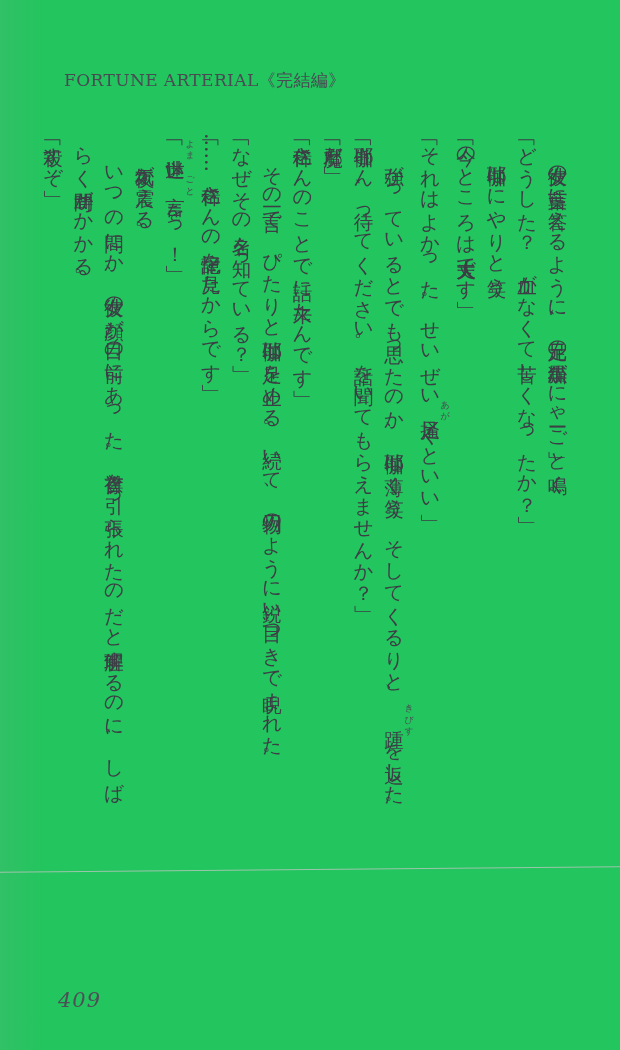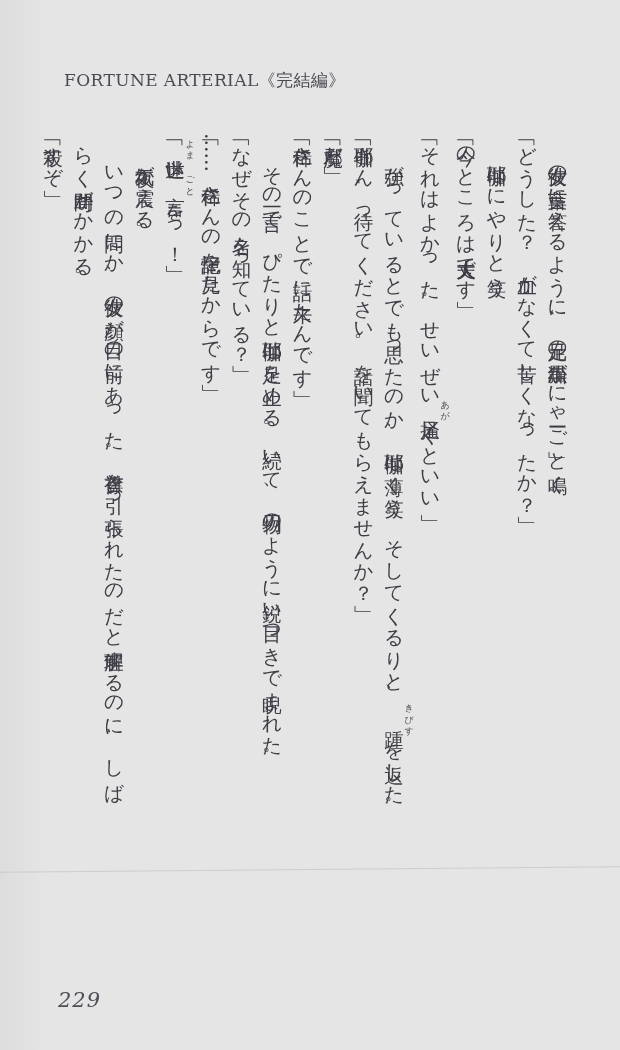--- a/index.html
+++ b/index.html
@@ -74,21 +74,21 @@
     left: 58px;
     font-size: 21px;
     font-style: italic;
     color: #4e4e57;
     letter-spacing: 1px;
   }
 </style>
 </head>
 <body>
 
-<div class="page" style="background: #e5e5e5;">
+<div class="page" style="background: #22c55e;">
 
   <div class="running-head" style="color: rgb(74, 74, 83);">FORTUNE ARTERIAL《完結編》</div>
 
   <div class="text-block" style="color: rgb(61, 61, 69);">
       <p class="line">　彼女の言葉に答えるように、足元の黒猫が「にゃーご」と鳴く。</p>
       <p class="line">「どうした？　血がなくて苦しくなったか？」</p>
       <p class="line">　伽耶はにやりと笑う。</p>
       <p class="line">「今のところは大丈夫です」</p>
       <p class="line">「それはよかった。せいぜい<ruby>足掻<rt>あが</rt></ruby>くといい」</p>
       <p class="line">　強がっているとでも思ったのか、伽耶は薄く笑う。そしてくるりと、<ruby>踵<rt>きびす</rt></ruby>を返した。</p>
@@ -100,15 +100,15 @@
       <p class="line">「……稀仁さんの記憶を見たからです」</p>
       <p class="line">「<ruby>世迷<rt>よま</rt></ruby>い<ruby>言<rt>ごと</rt></ruby>をっ！」</p>
       <p class="line">　夜気が震える。</p>
       <p class="line">　いつの間にか、彼女の顔が目の前にあった。襟首を引っ張られたのだと理解するのに、しば</p>
       <p class="line">らく時間がかかる。</p>
       <p class="line">「殺すぞ」</p>
     </div>
 
   <div class="scan-line"></div>
 
-  <div class="page-number">229</div>
+  <div class="page-number">409</div>
 
 </div>
 
 </body></html>

